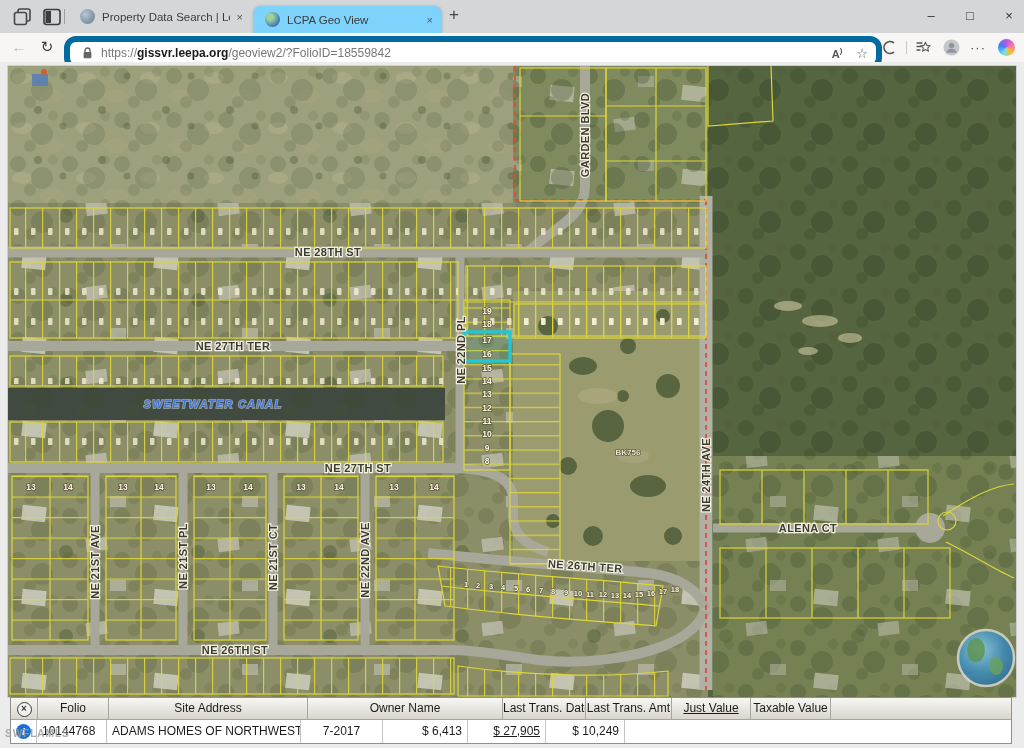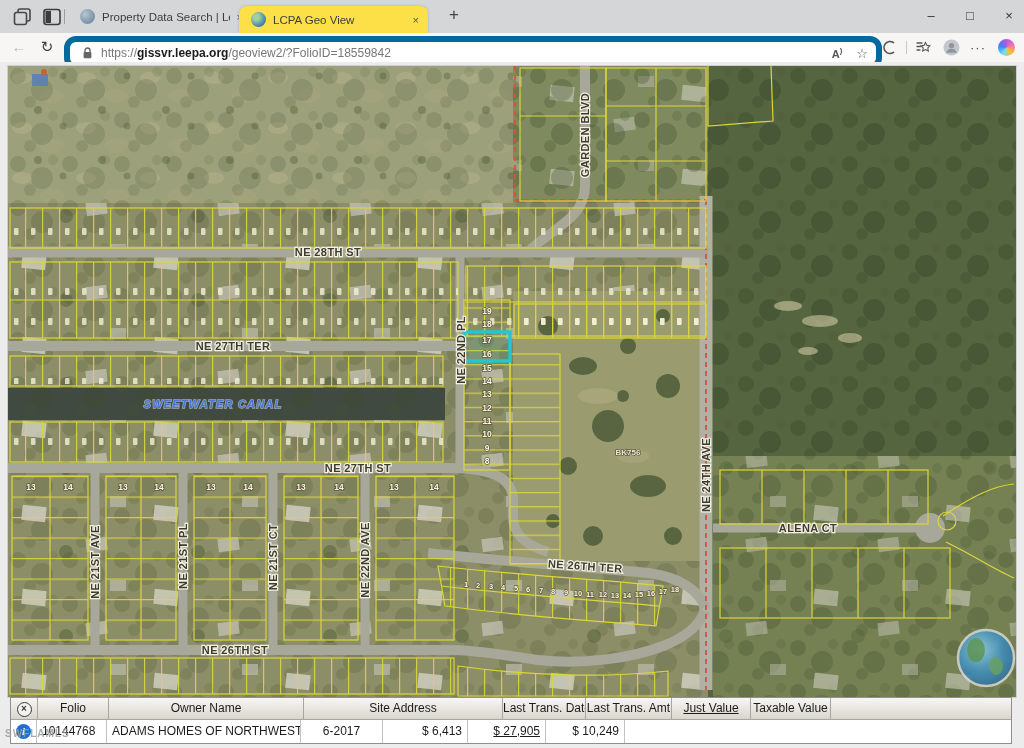--- a/index.html
+++ b/index.html
@@ -5,21 +5,21 @@
   html,body{margin:0;padding:0;}
   body{width:1024px;height:748px;position:relative;overflow:hidden;
        font-family:"Liberation Sans", sans-serif;background:#e9e9e9;}
   
   .tabbar{position:absolute;left:0;top:0;width:1024px;height:33px;background:#d4d6d8;}
   .lead-icon{position:absolute;top:8px;width:20px;height:18px;}
   .tab-divider{position:absolute;left:64px;top:9px;width:1px;height:15px;background:#9d9fa2;}
   .tab{position:absolute;top:0;height:33px;display:flex;align-items:center;gap:7px;
        font-size:11.5px;color:#3c3c3c;}
   .tab.inactive{left:70px;width:182px;}
-  .tab.active{left:239px;width:187px;top:6px;height:27px;background:#fde047;
+  .tab.active{left:253px;width:187px;top:6px;height:27px;background:#7dd3fc;
        border-radius:8px 8px 0 0;box-shadow:0 0 3px rgba(0,0,0,.18);padding-left:2px;}
   .favicon{width:15px;height:15px;border-radius:50%;flex:0 0 auto;margin-left:10px;}
   .fav1{background:radial-gradient(circle at 35% 35%,#b9c6cf,#5b7b96);}
   .fav2{background:radial-gradient(circle at 35% 35%,#9fd29b 20%,#3f78b8 70%);}
   .tab-title{flex:1;white-space:nowrap;overflow:hidden;}
   .tab-close{flex:0 0 auto;margin-right:9px;font-size:11px;color:#555;cursor:default;}
   .newtab{position:absolute;left:449px;top:5px;font-size:17px;color:#444;}
   .winctl{position:absolute;top:2px;width:30px;height:28px;text-align:center;
        font-size:13px;color:#333;line-height:28px;}
   .toolbar{position:absolute;left:0;top:33px;width:1024px;height:29px;background:#f7f6f4;
@@ -406,33 +406,33 @@
     <circle cx="978" cy="592" r="28" fill="url(#globe)" stroke="#d8d8d4" stroke-width="2.5"></circle>
     <ellipse cx="968" cy="584" rx="9" ry="12" fill="#5a9a55" opacity="0.85"></ellipse>
     <ellipse cx="988" cy="600" rx="7" ry="9" fill="#6aa85f" opacity="0.8"></ellipse>
   </g>
 </svg>
 
 <div class="datatable">
   <div class="trow">
     <div class="th c0"><span class="circx">×</span></div>
     <div class="th c2">Folio</div>
+    <div class="th c4">Site Address</div>
     <div class="th c3">Owner Name</div>
-    <div class="th c4">Site Address</div>
     <div class="th c5">Last Trans. Date</div>
     <div class="th c6">Last Trans. Amt</div>
     <div class="th c7">Just Value</div>
     <div class="th c8">Taxable Value</div>
     <div class="th c9"></div>
   </div>
   <div class="trow">
     <div class="td c0"><span class="infoc">i</span></div>
     <div class="td c2">10144768</div>
     <div class="td c3">ADAMS HOMES OF NORTHWEST FLORI</div>
-    <div class="td c5 ctr">6-2017</div>
+    <div class="td c5 ctr">7-2017</div>
     <div class="td c6 num">$ 6,413</div>
     <div class="td c7 num">$ 27,905</div>
     <div class="td c8 num">$ 10,249</div>
     <div class="td c9"></div>
   </div>
 </div>
 
 <div class="watermark">SWFLAMLS</div>
 </div>
 

